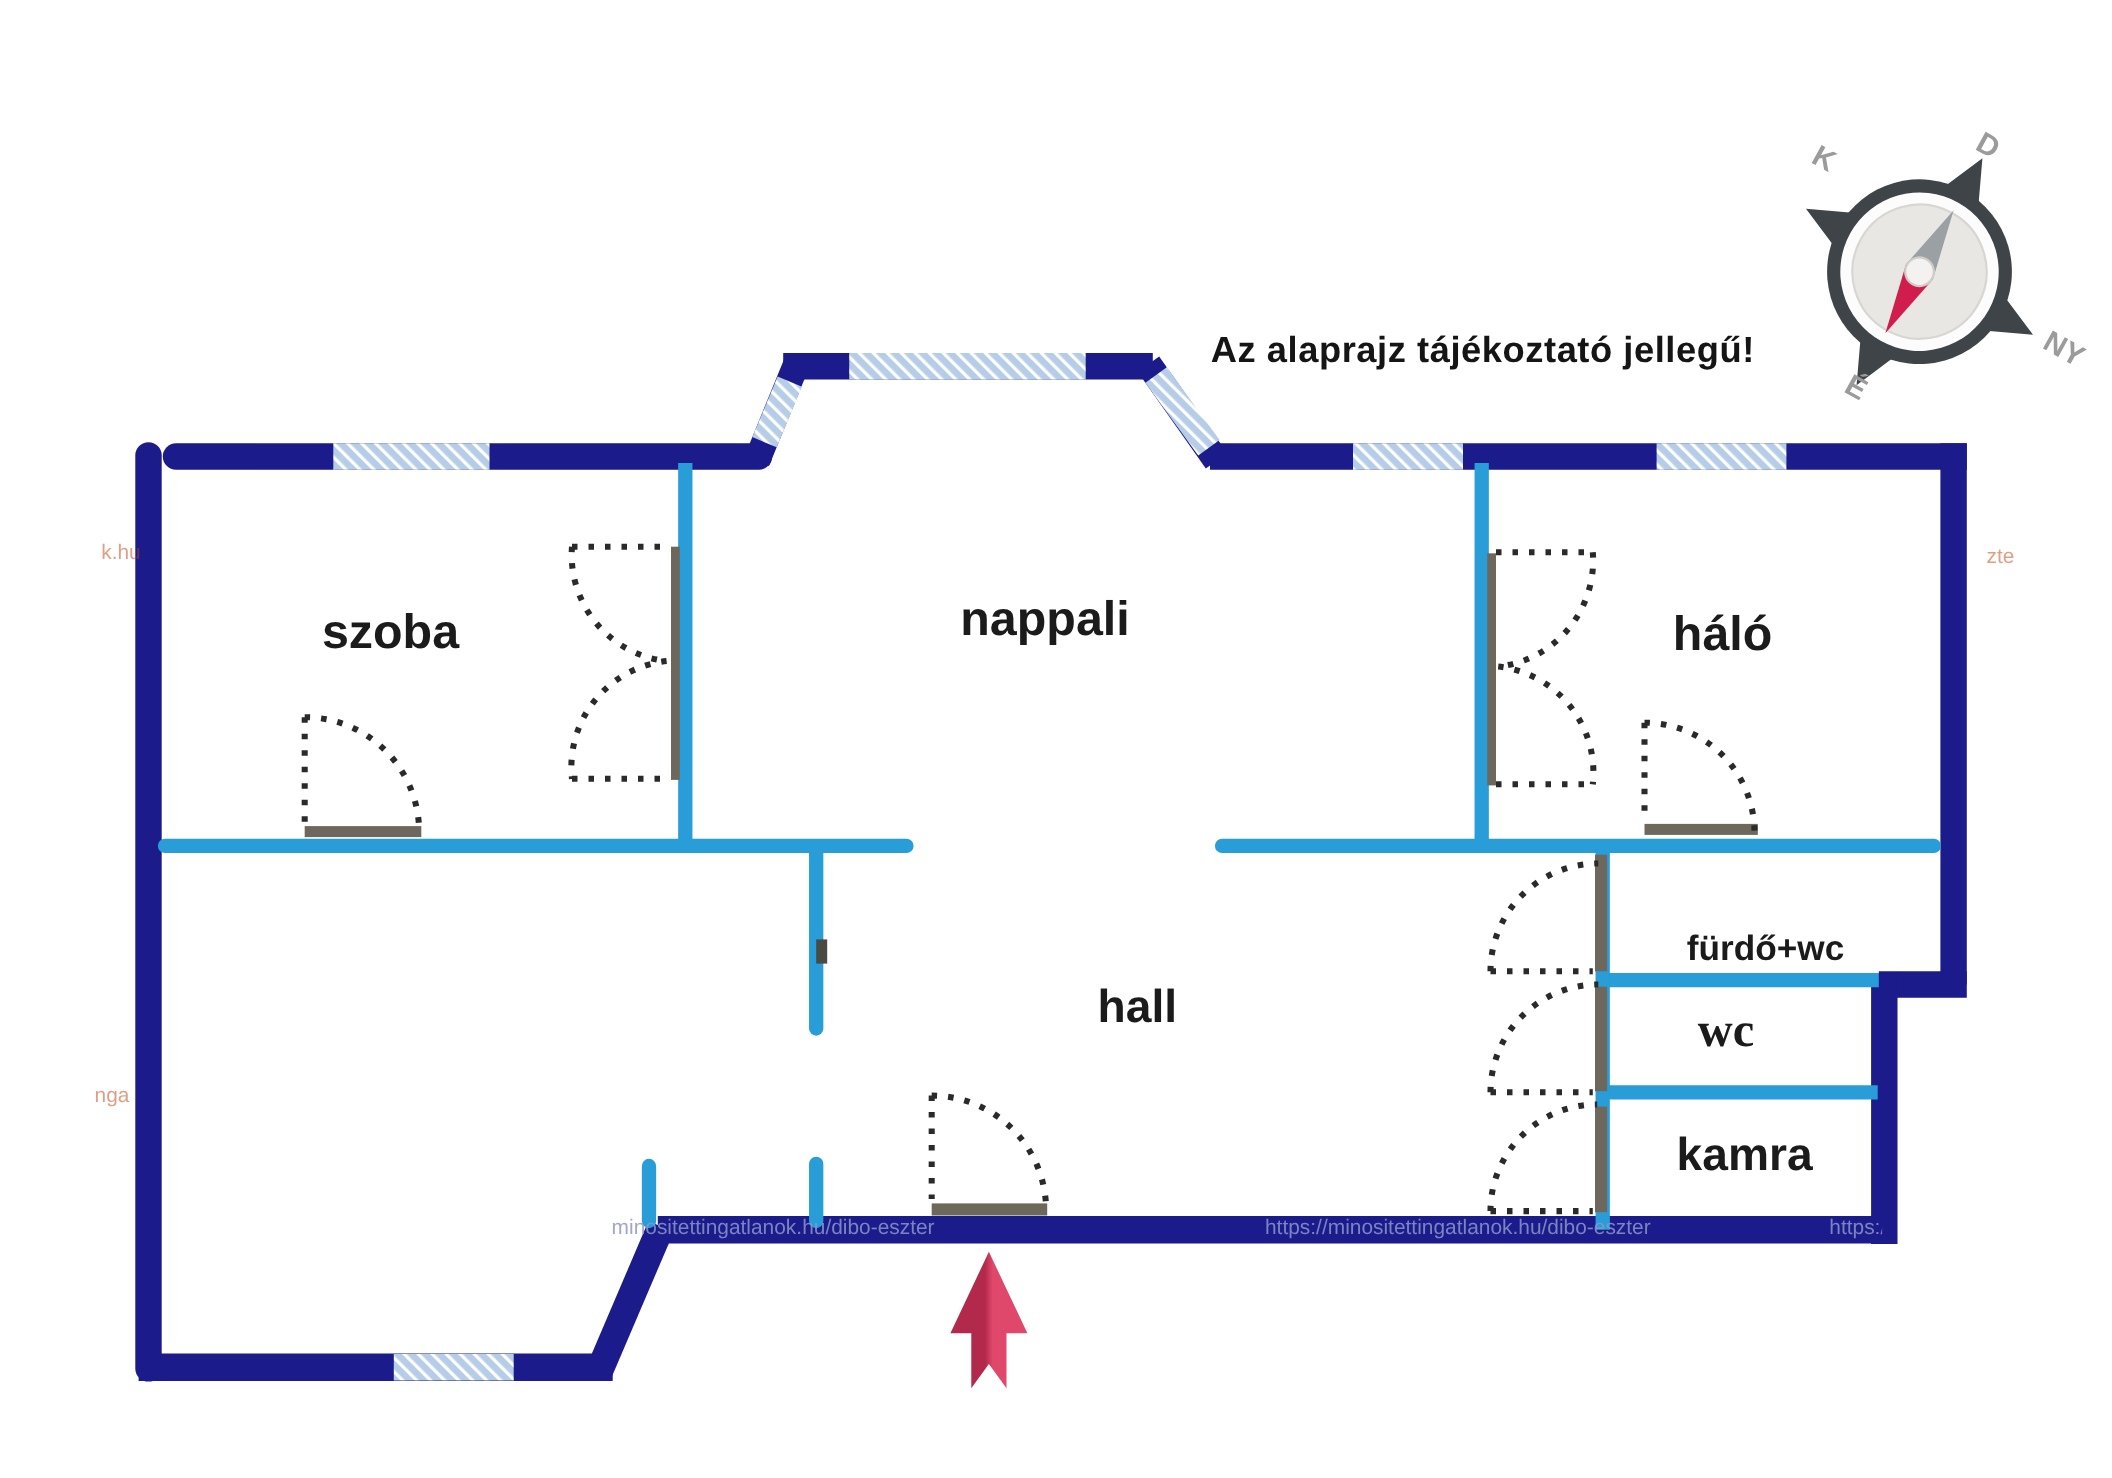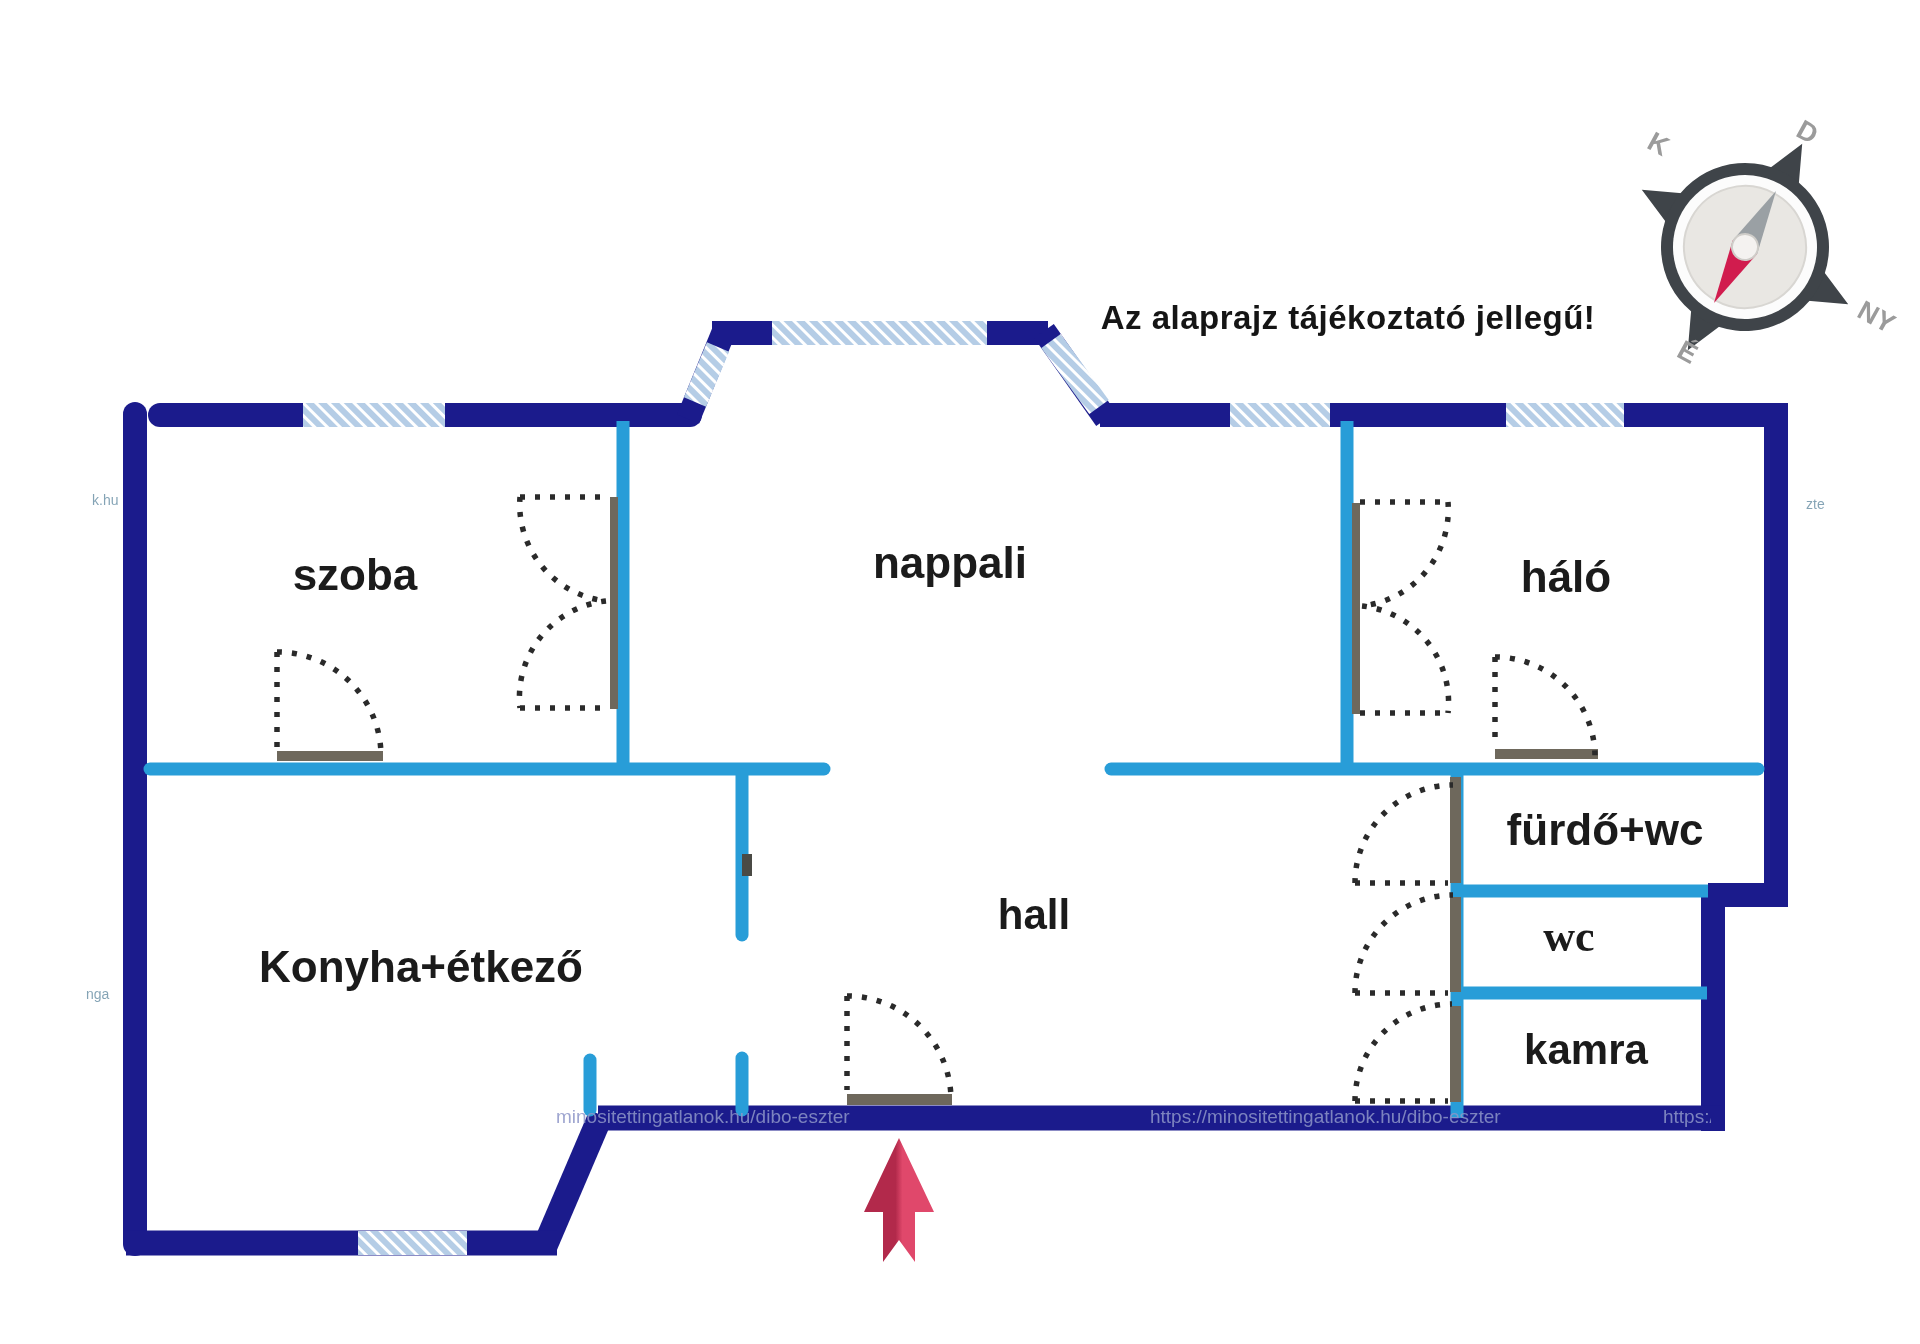--- a/index.html
+++ b/index.html
@@ -41,21 +41,21 @@
   .disclaimer{
     position:absolute;transform:translate(-50%,-50%);white-space:nowrap;
     color:#151515;font-weight:bold;font-size:33px;letter-spacing:.5px;margin-top:46px;
   }
   .wm-row{
     position:absolute;left:556px;top:1106px;width:1155px;height:24px;overflow:hidden;
     color:var(--c-watermark);font-size:19px;opacity:.85;
   }
   .wm-row span{position:absolute;top:0;white-space:nowrap;}
   .wm-frag{
-    position:absolute;color:#0c4a6e;opacity:.5;font-size:14px;white-space:nowrap;
+    position:absolute;color:#c2410c;opacity:.5;font-size:19px;white-space:nowrap;
   }
 </style>
 </head>
 <body>
 
 <div class="stage">
 
   <svg width="1920" height="1344" viewBox="0 0 1920 1344">
     <defs>
       <pattern id="hatch" patternUnits="userSpaceOnUse" width="9" height="9" patternTransform="rotate(-45)">
@@ -148,23 +148,22 @@
     </g>
 
     <polygon points="899,1138 934,1212 915,1212 915,1262 899,1240 883,1262 883,1212 864,1212" fill="url(#arrowGrad)"></polygon>
   </svg>
 
   <div class="disclaimer" style="left:1348px;top:272px;">Az alaprajz tájékoztató jellegű!</div>
 
   <div class="room-label" style="left:355px;top:575px;font-size:44px;">szoba</div>
   <div class="room-label" style="left:950px;top:563px;font-size:44px;">nappali</div>
   <div class="room-label" style="left:1566px;top:577px;font-size:44px;">háló</div>
-  <div class="room-label" style="left:421px;top:967px;font-size:44px;">Konyha+étkező</div>
   <div class="room-label" style="left:1022px;top:915px;font-size:42px;margin-left:12px;">hall</div>
-  <div class="room-label" style="left:1605px;top:830px;font-size:44px;">fürdő+wc</div>
+  <div class="room-label" style="left:1605px;top:862px;font-size:32px;">fürdő+wc</div>
   <div class="room-label" style="left:1569px;top:937px;font-size:44px;font-family:Liberation Serif, serif;">wc</div>
   <div class="room-label" style="left:1586px;top:1050px;font-size:42px;">kamra</div>
 
   <div class="wm-row">
     <span style="left:0;text-align:center;">minositettingatlanok.hu/dibo-eszter</span>
     <span style="left:594px;">https://minositettingatlanok.hu/dibo-eszter</span>
     <span style="left:1107px;">https://minositet</span>
   </div>
   <div class="wm-frag" style="left:92px;top:492px;">k.hu</div>
   <div class="wm-frag" style="left:86px;top:986px;">nga</div>

